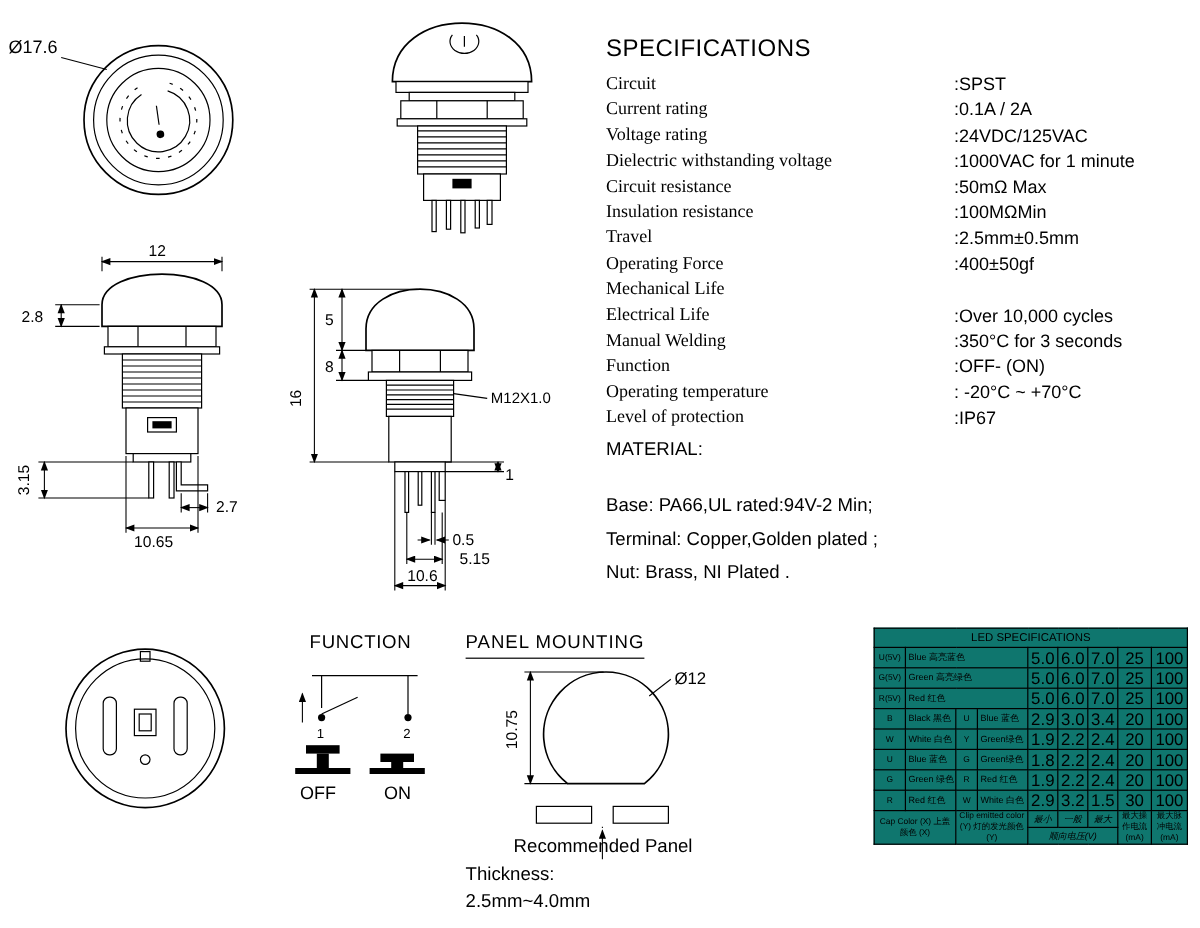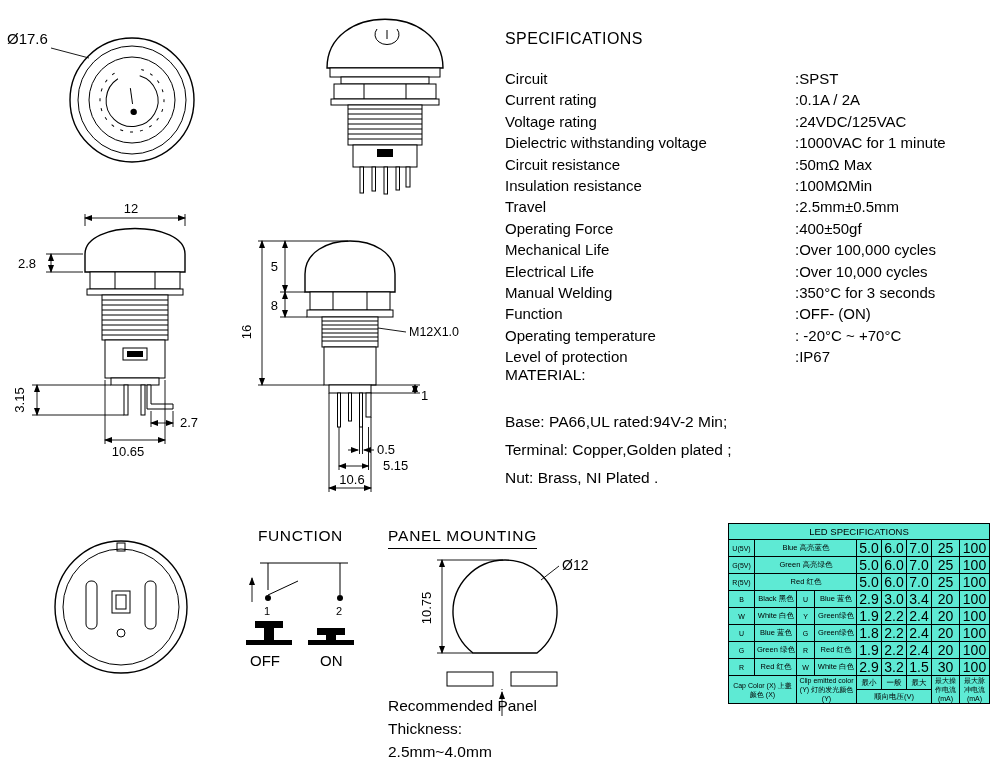--- a/index.html
+++ b/index.html
@@ -12,47 +12,47 @@
   svg.tech line, svg.tech path, svg.tech rect, svg.tech circle, svg.tech ellipse
     { stroke:#000; stroke-width:1; fill:none; }
   svg.tech .fw { fill:#fff; }
   svg.tech .fb { fill:#000; stroke:none; }
   svg.tech .thick { stroke-width:1.4; }
   svg.tech .dim { stroke-width:0.9; }
   svg.tech text { fill:#000; stroke:none; font-family:"Liberation Sans",sans-serif; }
 
   
   .specs { left:505px; top:30px; width:492px; }
-  .specs .stitle { font-size:16px; letter-spacing:.4px; margin-bottom:20px; }
+  .specs .stitle { font-size:20px; letter-spacing:.4px; margin-bottom:7px; }
   .spec-row { display:flex; font-size:15px; line-height:21.4px; }
-  .spec-row .lbl { width:290px; flex:none; }
+  .spec-row .lbl { width:290px; flex:none;font-family:Liberation Serif, serif; }
   .spec-row .val { flex:1; }
 
   .material { left:505px; top:366px; width:486px; font-size:15.5px; }
   .material .mtitle { margin-bottom:24px; }
   .material .mline { line-height:28px; }
 
   .fn-title { left:258px; top:527px; font-size:15.5px; letter-spacing:.6px; }
   .pm-title { left:388px; top:527px; font-size:15.5px; letter-spacing:.8px;
               border-bottom:1.5px solid #000; padding-bottom:3px; }
 
   .pm-note { left:388px; top:694px; font-size:15.5px; line-height:23px; }
-  .pm-note .l1 { }
+  .pm-note .l1 { margin-left:40px; }
 
   
   table.ledtable { position:absolute; left:728px; top:523px; border-collapse:collapse;
-                   table-layout:fixed; background:#5eead4; }
+                   table-layout:fixed; background:#0f766e; }
   table.ledtable td { border:1px solid #000; text-align:center; padding:0 1px;
                       overflow:hidden; }
   .ledtable .ttl  { font-size:9.5px; height:16px; }
   .ledtable .code { font-size:7px;  height:15px; }
-  .ledtable .cname{ font-size:7.5px; text-align:center; padding-left:2px; }
+  .ledtable .cname{ font-size:7.5px; text-align:left; padding-left:2px; }
   .ledtable .num  { font-size:14px; }
   .ledtable .foot { font-size:7px; line-height:9px; }
-  .ledtable .mm   { font-size:7.5px; height:13px; }
+  .ledtable .mm   { font-size:7.5px; height:13px;font-style:italic; }
 </style>
 </head>
 <body>
 
 <svg width="0" height="0" class="abs" aria-hidden="true">
   <defs>
     <marker id="arE" markerWidth="9" markerHeight="8" refX="7" refY="3" orient="auto" markerUnits="userSpaceOnUse">
       <path d="M0,0 L8,3 L0,6 Z" fill="#000"></path>
       </marker>
     <marker id="arS" markerWidth="9" markerHeight="8" refX="1" refY="3" orient="auto" markerUnits="userSpaceOnUse">
@@ -315,21 +315,20 @@
       <div class="spec-row">
         <span class="lbl">Travel</span>
         <span class="val">:2.5mm±0.5mm</span>
       </div>
       <div class="spec-row">
         <span class="lbl">Operating Force</span>
         <span class="val">:400±50gf</span>
       </div>
       <div class="spec-row">
         <span class="lbl">Mechanical Life</span>
-        <span class="val">:Over 100,000 cycles</span>
       </div>
       <div class="spec-row">
         <span class="lbl">Electrical Life</span>
         <span class="val">:Over 10,000 cycles</span>
       </div>
       <div class="spec-row">
         <span class="lbl">Manual Welding</span>
         <span class="val">:350°C for 3 seconds</span>
       </div>
       <div class="spec-row">

